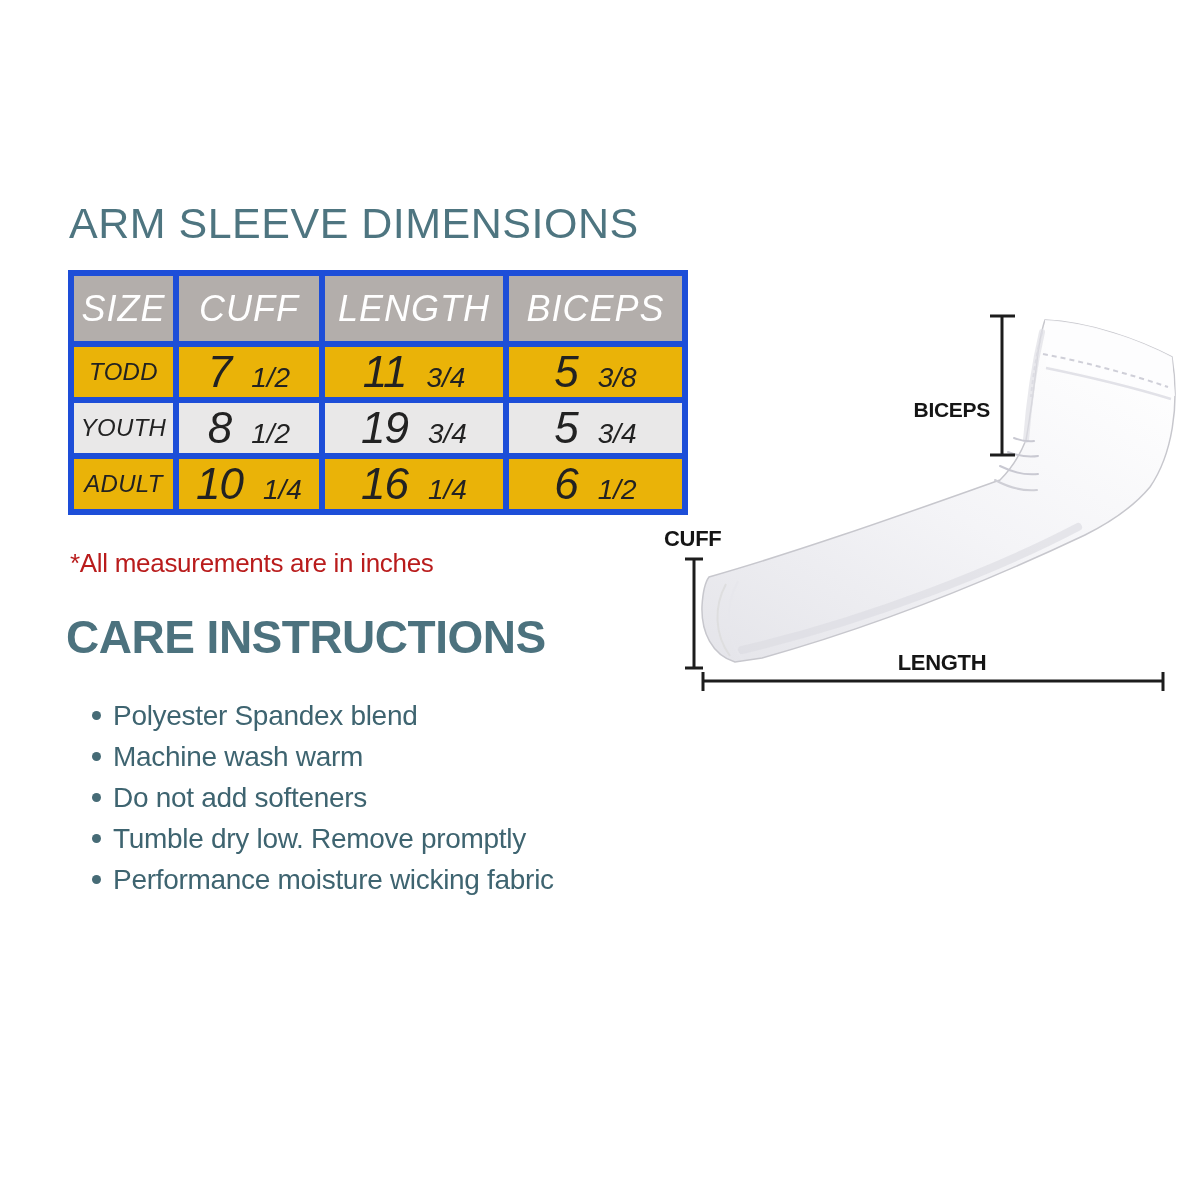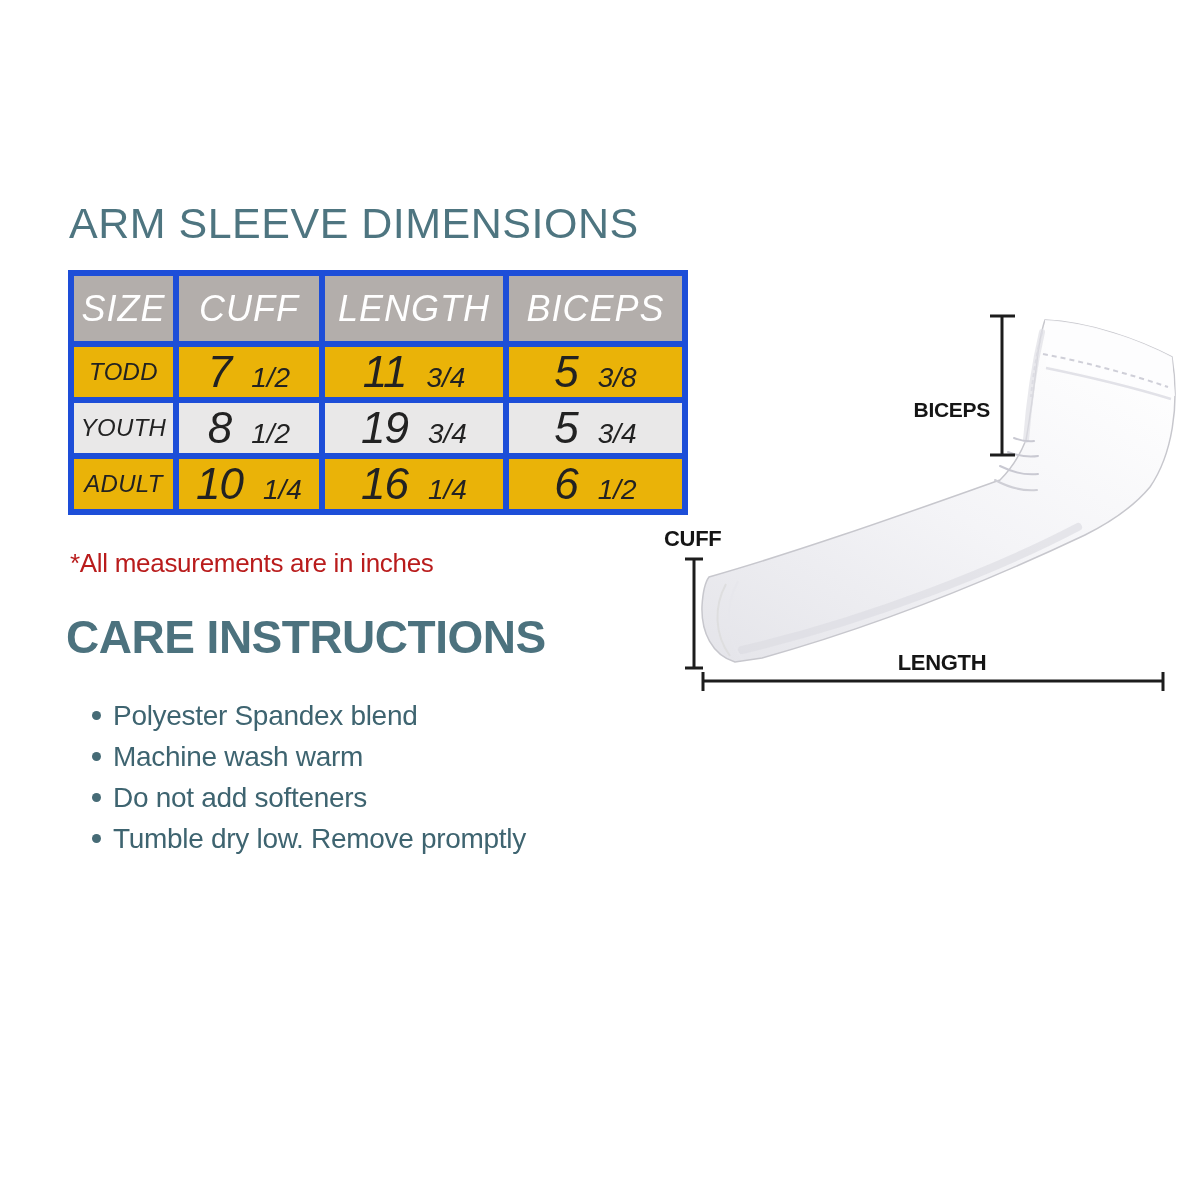--- a/index.html
+++ b/index.html
@@ -128,20 +128,21 @@
 </table>
 
 <div class="abs footnote">*All measurements are in inches</div>
 
 <div class="abs care-title">CARE INSTRUCTIONS</div>
 <ul class="abs care-list">
   <li><span class="bullet-dot"></span><span>Polyester Spandex blend</span></li>
   <li><span class="bullet-dot"></span><span>Machine wash warm</span></li>
   <li><span class="bullet-dot"></span><span>Do not add softeners</span></li>
   <li><span class="bullet-dot"></span><span>Tumble dry low. Remove promptly</span></li>
+  <li><span class="bullet-dot"></span><span>Performance moisture wicking fabric</span></li>
 </ul>
 
 <svg class="sleeve-svg" width="540" height="400" viewBox="650 300 540 400" xmlns="http://www.w3.org/2000/svg">
   <defs>
     <linearGradient id="sleeveGrad" x1="0.85" y1="0" x2="0.05" y2="1">
       <stop offset="0" stop-color="#ffffff"></stop>
       <stop offset="0.5" stop-color="#f4f4f7"></stop>
       <stop offset="1" stop-color="#e5e5ea"></stop>
     </linearGradient>
   </defs>

